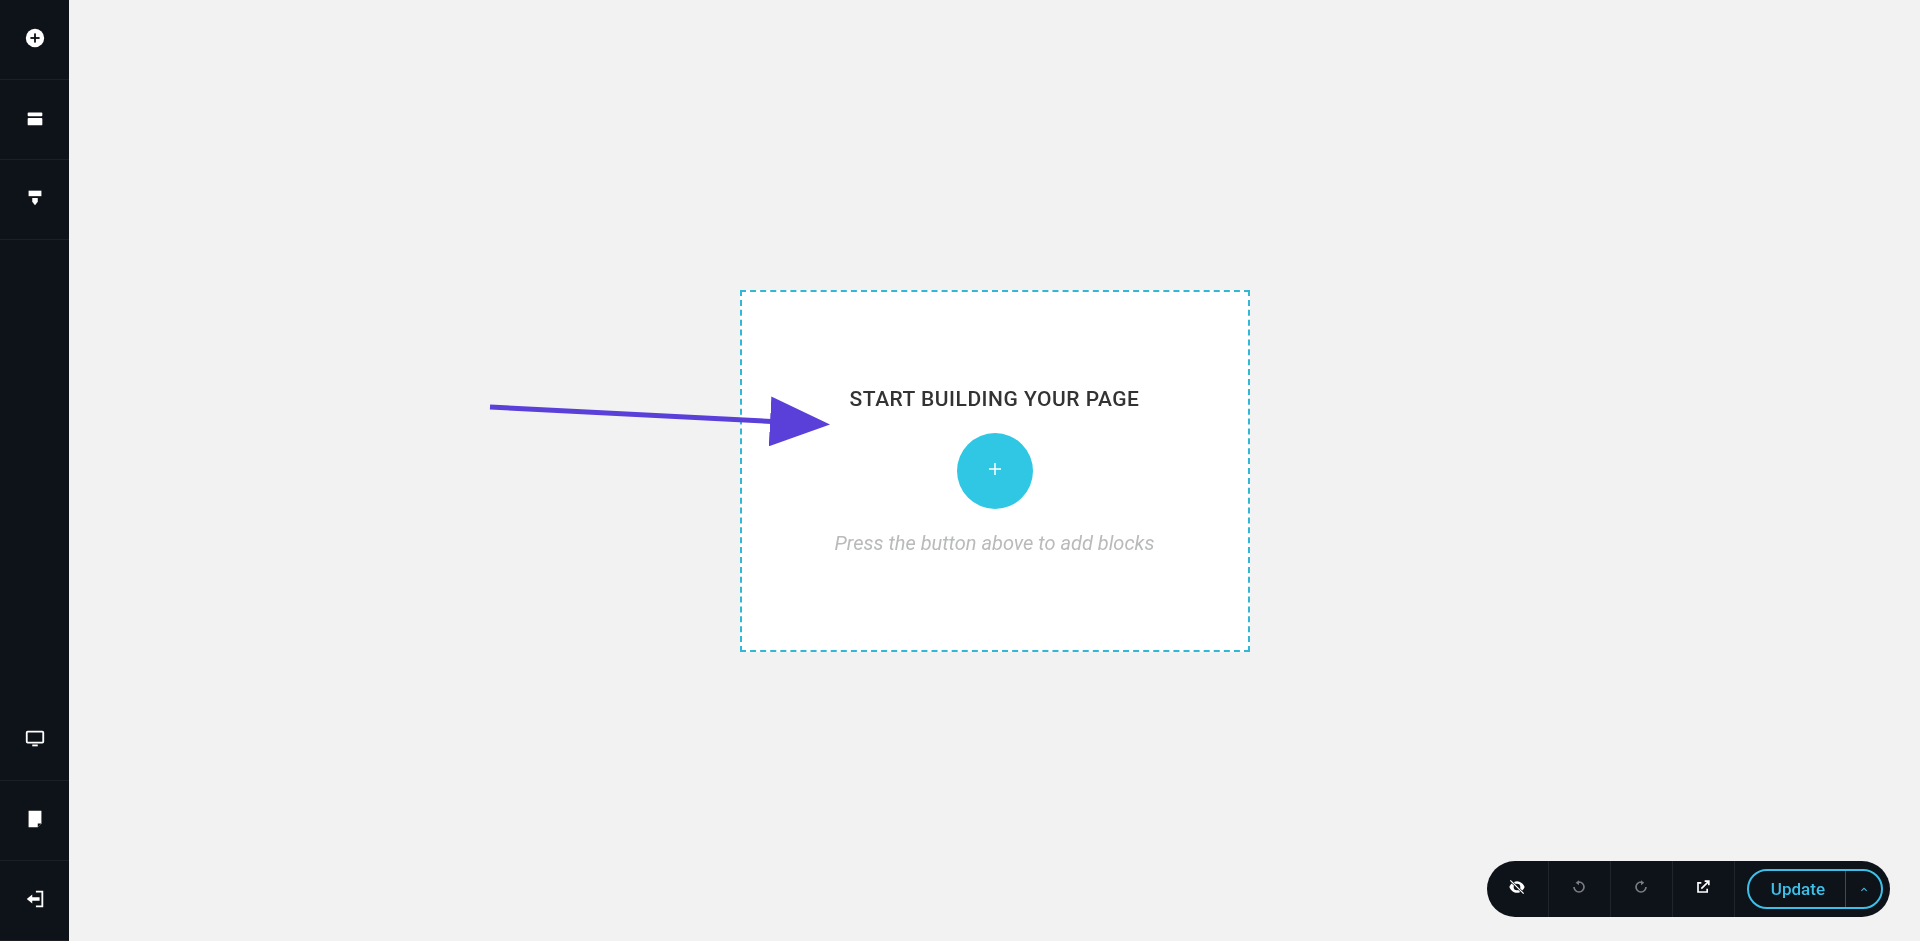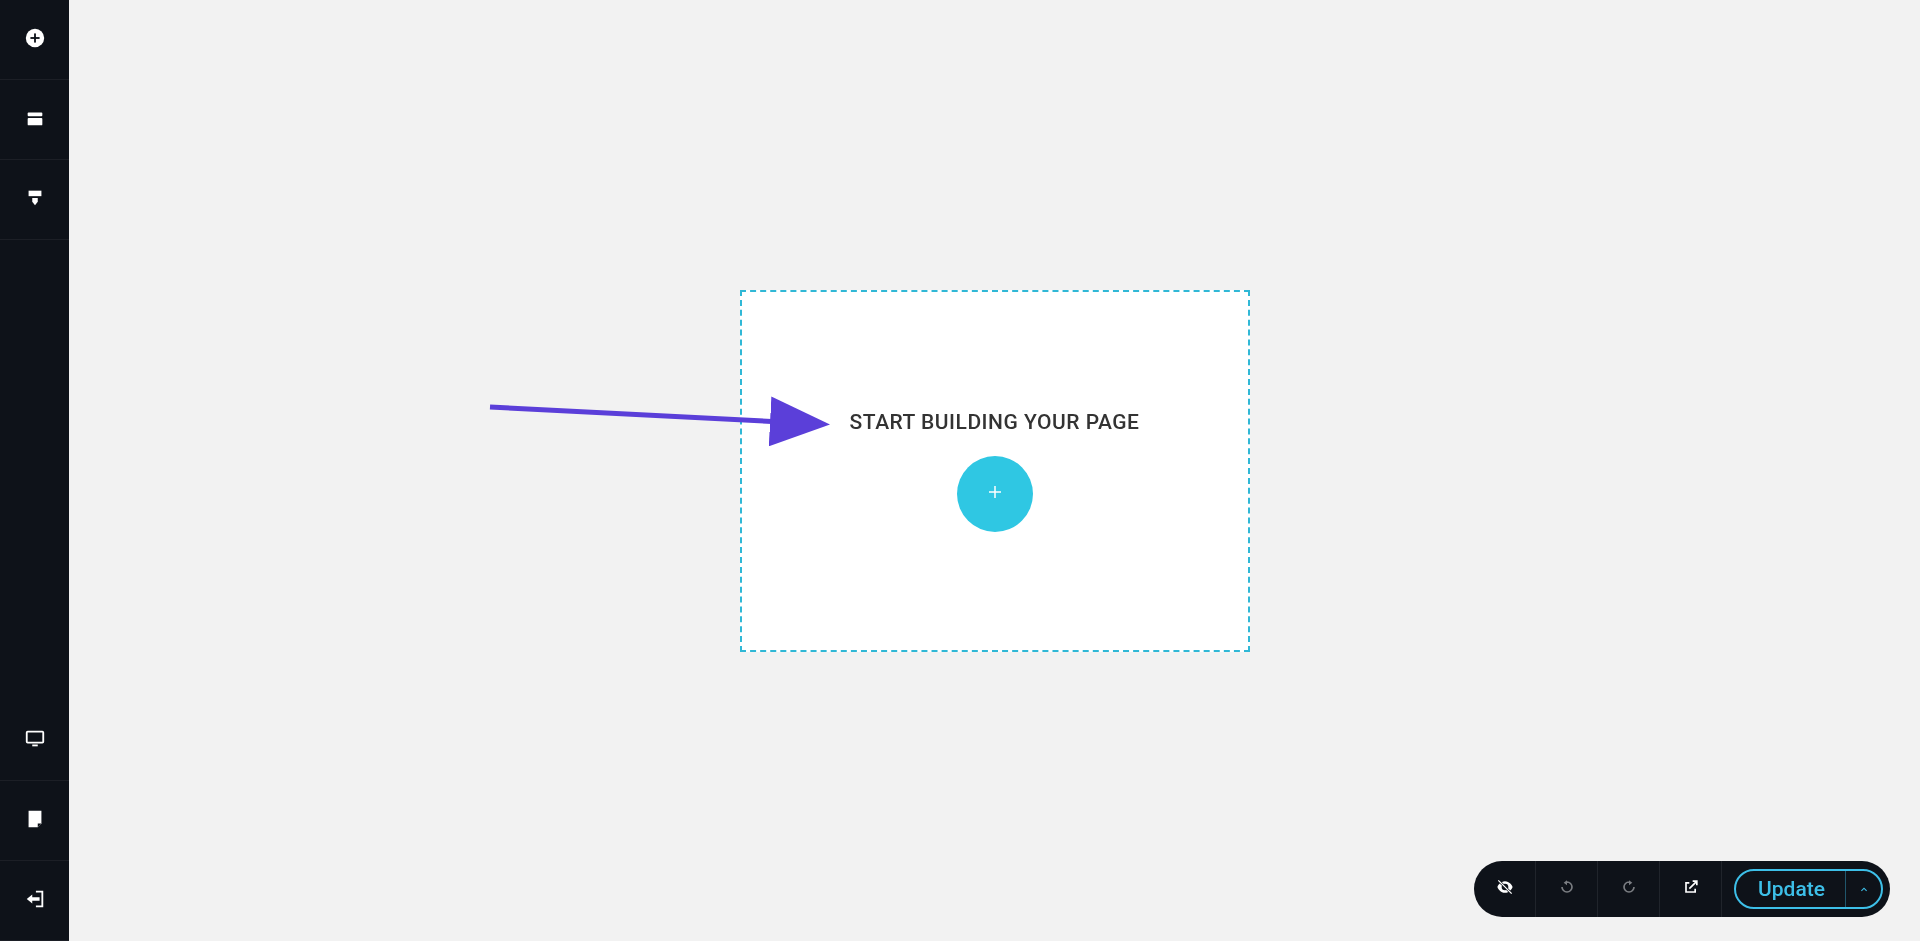--- a/index.html
+++ b/index.html
@@ -141,21 +141,21 @@
       margin-left: 12px;
       height: 40px;
       background: transparent;
       border: 2px solid #3dbfe8;
       border-radius: 22px;
       overflow: hidden;
     }
     .update-label {
       padding: 0 20px 0 22px;
       color: #3dbfe8;
-      font-size: 21px;
+      font-size: 17px;
       font-weight: 500;
       cursor: pointer;
       height: 100%;
       display: flex;
       align-items: center;
     }
     .update-caret {
       width: 36px;
       height: 100%;
       display: flex;
@@ -233,20 +233,21 @@
   <div class="start-card">
     <div class="start-title">START BUILDING YOUR PAGE</div>
     <button class="add-block-btn">
       <span>
         <svg viewBox="0 0 24 24">
             <rect x="11" y="4" width="2" height="16"></rect>
             <rect x="4" y="11" width="16" height="2"></rect>
           </svg>
       </span>
     </button>
+    <div class="start-hint">Press the button above to add blocks</div>
   </div>
 </div>
 
 <svg class="annotation-arrow" style="left:480px; top:380px; width:360px; height:80px;" viewBox="0 0 360 80">
   <defs>
     <marker id="arrowhead" markerWidth="12" markerHeight="10" refX="10" refY="5" orient="auto">
       <polygon points="0 0, 12 5, 0 10" fill="#5b3fd9"></polygon>
     </marker>
   </defs>
   <line x1="10" y1="27" x2="340" y2="44" stroke="#5b3fd9" stroke-width="5" marker-end="url(#arrowhead)"></line>

